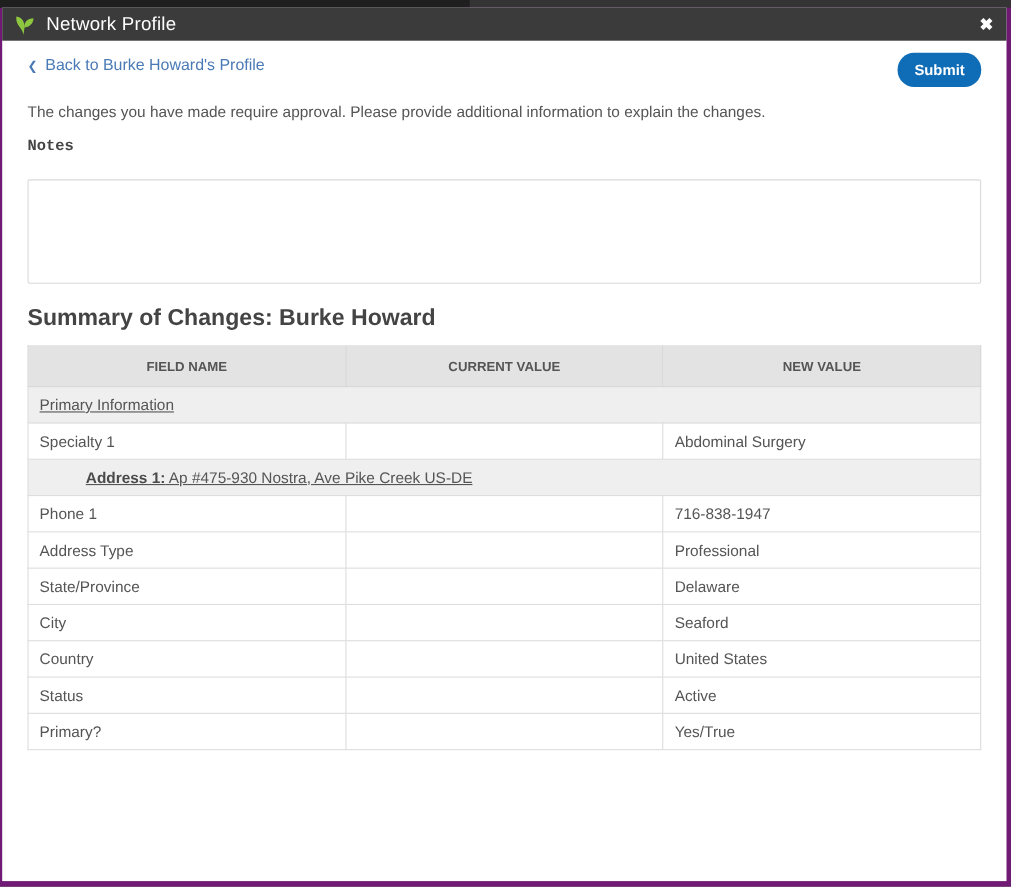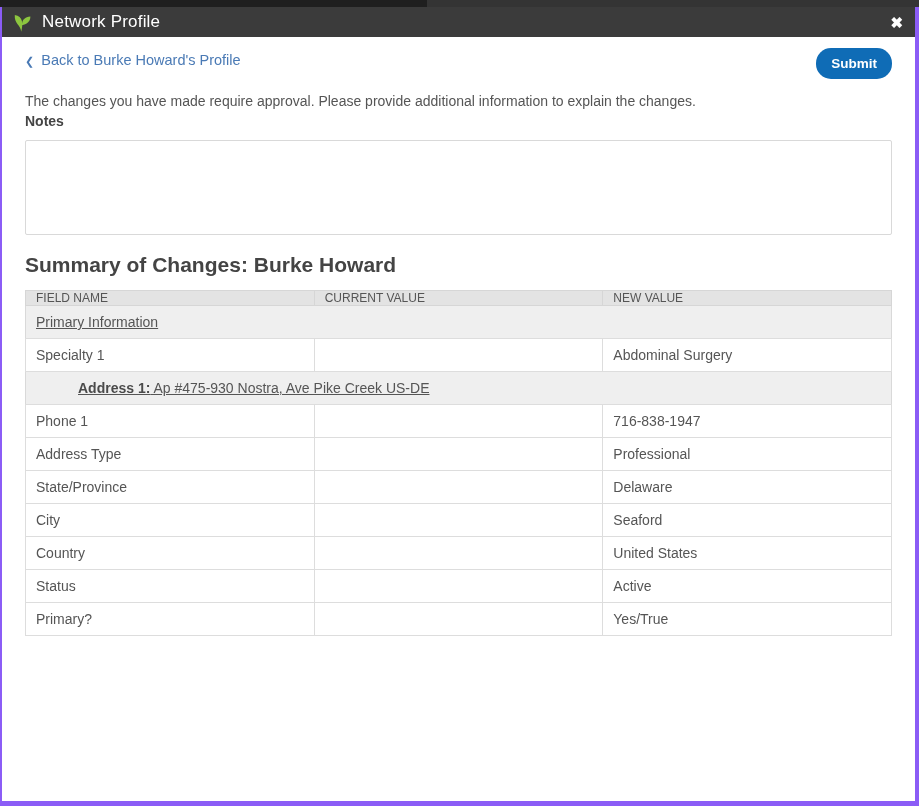--- a/index.html
+++ b/index.html
@@ -1,19 +1,19 @@
 <!DOCTYPE html>
 <html style="--accent: #0f6cb6; --link: #4a7ab5;"><head>
 <meta charset="utf-8">
 <style>
   * { margin:0; padding:0; box-sizing:border-box; }
   html,body { width:919px; height:806px; }
   body { font-family:"Liberation Sans", sans-serif; background:#2e2e2e; }
 
-  .page { position:relative; width:919px; height:806px; background:#8b5cf6; overflow:hidden; }
+  .page { position:relative; width:919px; height:806px; background:#701a75; overflow:hidden; }
 
   
   .bg-top { position:absolute; top:0; left:0; width:919px; height:7px; background:#343434; }
   .bg-top-dark { position:absolute; top:0; left:0; width:427px; height:7px; background:#1f1f1f; }
 
   .modal { position:absolute; top:7px; left:2px; right:4px; bottom:5px;
            background:#ffffff; display:flex; flex-direction:column; }
 
   .modal-header { height:30px; background:#3b3b3b; color:#fff; display:flex; align-items:center;
                   padding:0 12px 0 10px; flex:0 0 auto; }
@@ -24,30 +24,30 @@
   .modal-body { flex:1 1 auto; padding:11px 23px 0 23px; position:relative; }
 
   .top-row { display:flex; align-items:flex-start; justify-content:space-between; margin-bottom:14px; }
   .back-link { color:var(--link,#4a7ab5); font-size:14.5px; text-decoration:none; display:inline-flex;
                align-items:center; gap:7px; margin-top:4px; cursor:pointer; }
   .back-link .chev { font-size:11px; line-height:1; position:relative; top:1px; }
   .submit-btn { background:var(--accent,#0f6cb6); color:#fff; border:none; border-radius:15px;
                 font-family:"Liberation Sans",sans-serif; font-size:13.5px; font-weight:bold;
                 padding:8px 15px; cursor:pointer; }
 
-  .instruction { font-size:14px; color:#555; margin-bottom:4px; }
-  .notes-label { font-size:14px; font-weight:bold; color:#444; margin-bottom:11px; }
+  .instruction { font-size:14px; color:#555; margin-bottom:16px; }
+  .notes-label { font-size:14px; font-weight:bold; color:#444; margin-bottom:22px;font-family:Liberation Mono, monospace; }
   .notes-area { width:100%; height:95px; border:1px solid #d9d9d9; border-radius:2px; resize:none;
                 font-family:"Liberation Sans",sans-serif; font-size:14px; color:#444; padding:8px; outline:none; }
 
   .summary-heading { font-size:21px; font-weight:bold; color:#444; margin:14px 0 13px 0; }
 
   table.summary { width:100%; border-collapse:collapse; table-layout:fixed; font-size:14px; color:#555; }
-  table.summary th { background:#e3e3e3; color:#555; font-size:12px; font-weight:normal; text-align:left;
-                     padding:0 10px; border:1px solid #d6d6d6; border-left:1px solid #f2f2f2; }
+  table.summary th { background:#e3e3e3; color:#555; font-size:12px; font-weight:bold; text-align:center;
+                     padding:11px 10px; border:1px solid #d6d6d6; border-left:1px solid #f2f2f2; }
   table.summary th:first-child { border-left:1px solid #d6d6d6; }
   table.summary td { padding:7px 10px; border:1px solid #dddddd; height:33px; }
   table.summary tr.section-row td { background:#efefef; border-left:1px solid #d9d9d9; border-right:1px solid #d9d9d9;text-decoration:underline; }
   table.summary strong { color:#4a4a4a;margin-left:42px; }
 </style>
 </head>
 <body>
 
 <div class="page">
   <div class="bg-top"></div>

